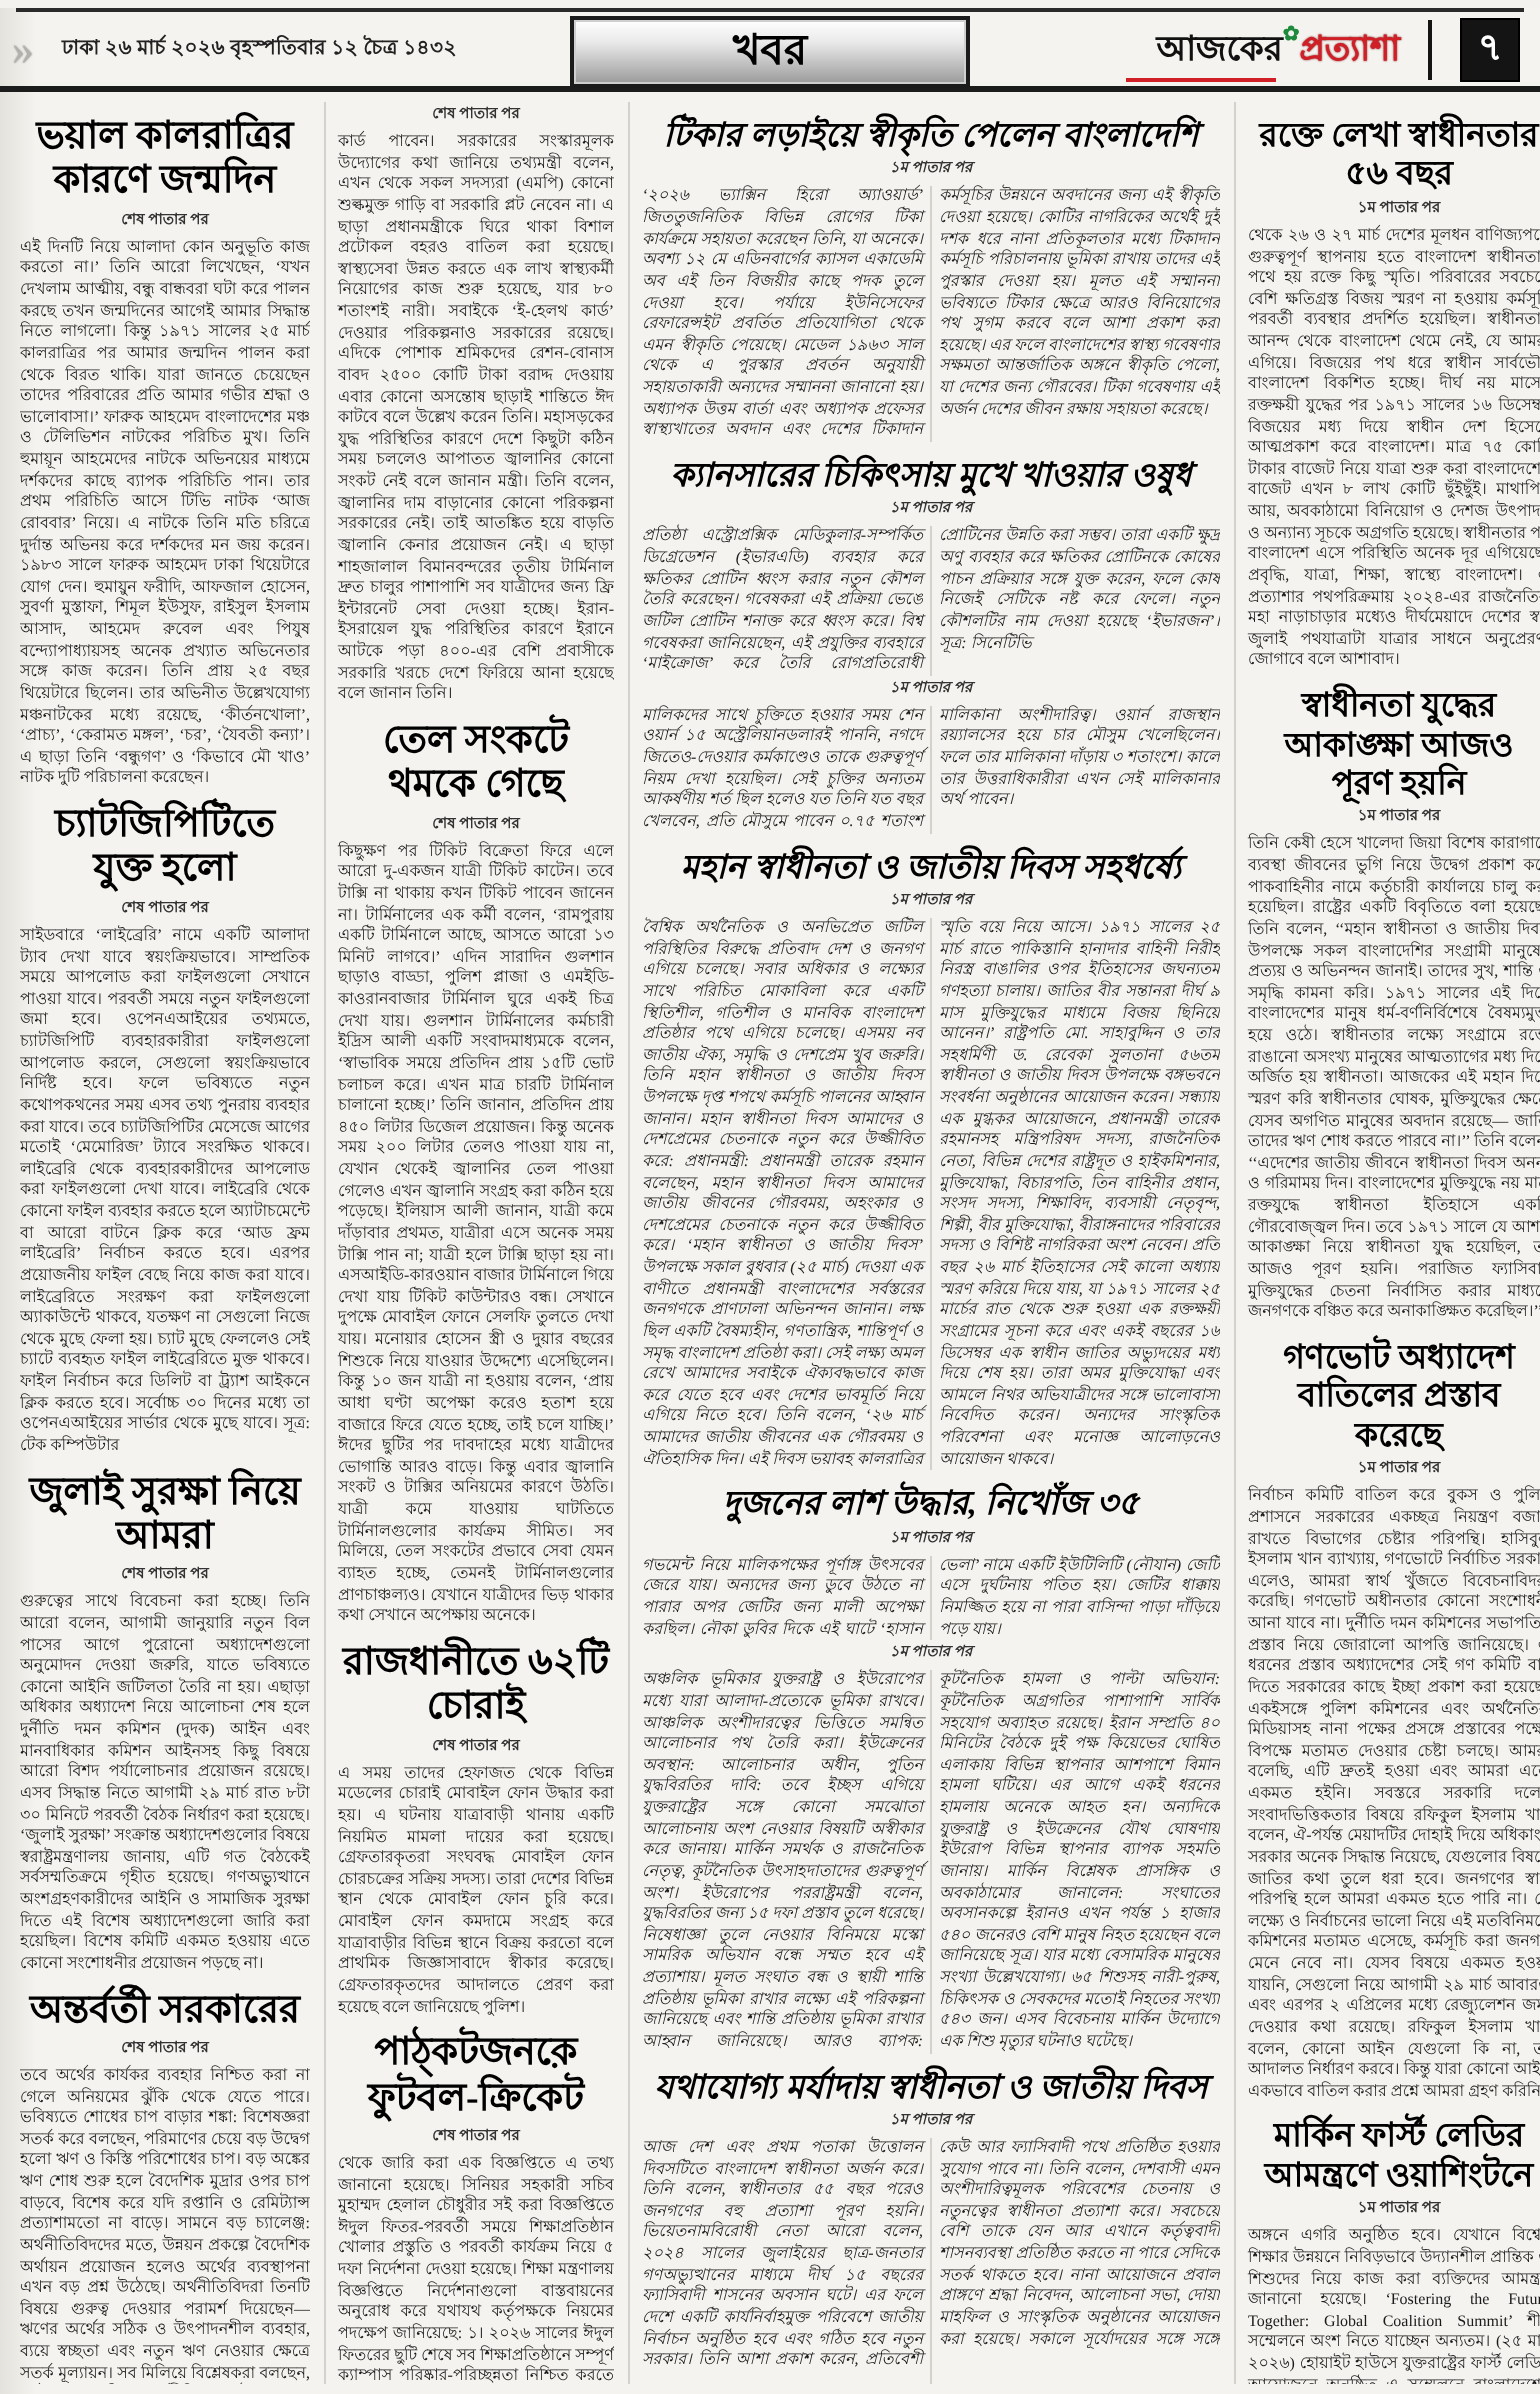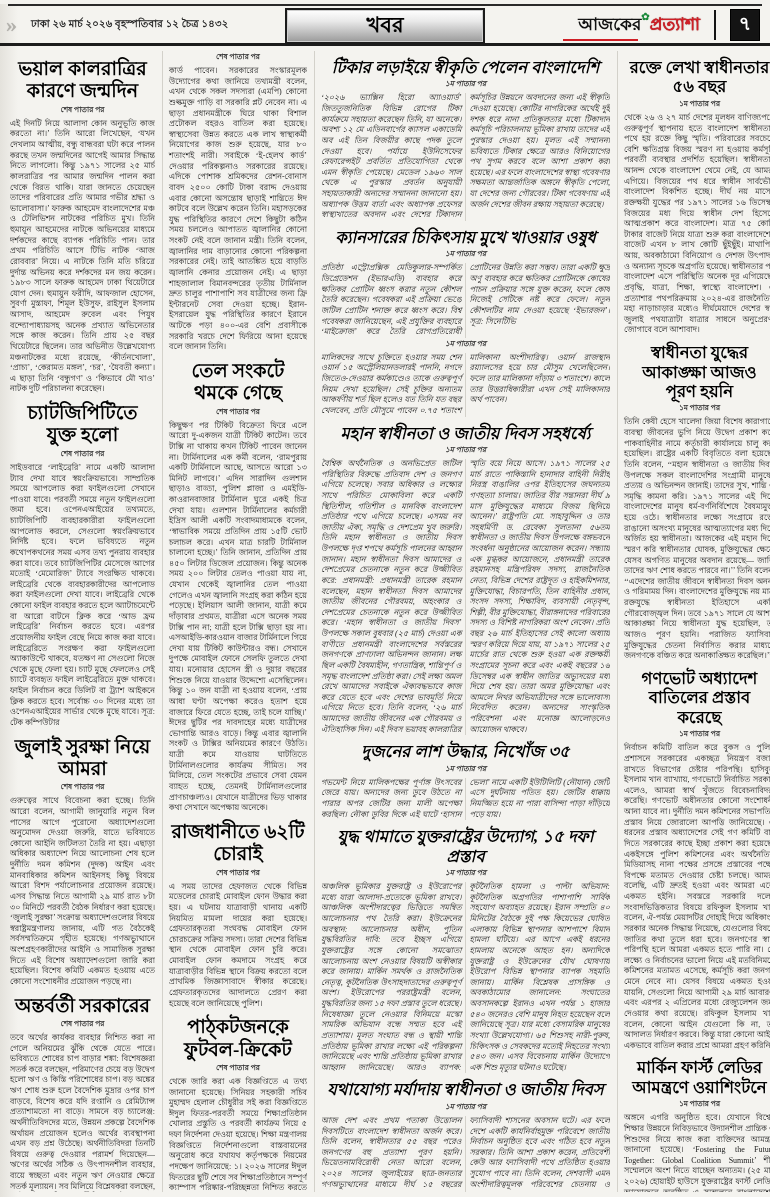--- a/index.html
+++ b/index.html
@@ -162,21 +162,20 @@
     <span class="body-text">বৈশ্বিক অর্থনৈতিক ও অনভিপ্রেত জটিল পরিস্থিতির বিরুদ্ধে প্রতিবাদ দেশ ও জনগণ এগিয়ে চলেছে। সবার অধিকার ও লক্ষ্যের সাথে পরিচিত মোকাবিলা করে একটি স্থিতিশীল, গতিশীল ও মানবিক বাংলাদেশ প্রতিষ্ঠার পথে এগিয়ে চলেছে। এসময় নব জাতীয় ঐক্য, সমৃদ্ধি ও দেশপ্রেম খুব জরুরি। তিনি মহান স্বাধীনতা ও জাতীয় দিবস উপলক্ষে দৃপ্ত শপথে কর্মসূচি পালনের আহ্বান জানান। মহান স্বাধীনতা দিবস আমাদের ও দেশপ্রেমের চেতনাকে নতুন করে উজ্জীবিত করে: প্রধানমন্ত্রী: প্রধানমন্ত্রী তারেক রহমান বলেছেন, মহান স্বাধীনতা দিবস আমাদের জাতীয় জীবনের গৌরবময়, অহংকার ও দেশপ্রেমের চেতনাকে নতুন করে উজ্জীবিত করে। ‘মহান স্বাধীনতা ও জাতীয় দিবস’ উপলক্ষে সকাল বুধবার (২৫ মার্চ) দেওয়া এক বাণীতে প্রধানমন্ত্রী বাংলাদেশের সর্বস্তরের জনগণকে প্রাণঢালা অভিনন্দন জানান। লক্ষ ছিল একটি বৈষম্যহীন, গণতান্ত্রিক, শান্তিপূর্ণ ও সমৃদ্ধ বাংলাদেশ প্রতিষ্ঠা করা। সেই লক্ষ্য অমল রেখে আমাদের সবাইকে ঐক্যবদ্ধভাবে কাজ করে যেতে হবে এবং দেশের ভাবমূর্তি নিয়ে এগিয়ে নিতে হবে। তিনি বলেন, ‘২৬ মার্চ আমাদের জাতীয় জীবনের এক গৌরবময় ও ঐতিহাসিক দিন। এই দিবস ভয়াবহ কালরাত্রির স্মৃতি বয়ে নিয়ে আসে। ১৯৭১ সালের ২৫ মার্চ রাতে পাকিস্তানি হানাদার বাহিনী নিরীহ নিরস্ত্র বাঙালির ওপর ইতিহাসের জঘন্যতম গণহত্যা চালায়। জাতির বীর সন্তানরা দীর্ঘ ৯ মাস মুক্তিযুদ্ধের মাধ্যমে বিজয় ছিনিয়ে আনেন।’ রাষ্ট্রপতি মো. সাহাবুদ্দিন ও তার সহধর্মিণী ড. রেবেকা সুলতানা ৫৬তম স্বাধীনতা ও জাতীয় দিবস উপলক্ষে বঙ্গভবনে সংবর্ধনা অনুষ্ঠানের আয়োজন করেন। সন্ধ্যায় এক মুগ্ধকর আয়োজনে, প্রধানমন্ত্রী তারেক রহমানসহ মন্ত্রিপরিষদ সদস্য, রাজনৈতিক নেতা, বিভিন্ন দেশের রাষ্ট্রদূত ও হাইকমিশনার, মুক্তিযোদ্ধা, বিচারপতি, তিন বাহিনীর প্রধান, সংসদ সদস্য, শিক্ষাবিদ, ব্যবসায়ী নেতৃবৃন্দ, শিল্পী, বীর মুক্তিযোদ্ধা, বীরাঙ্গনাদের পরিবারের সদস্য ও বিশিষ্ট নাগরিকরা অংশ নেবেন। প্রতি বছর ২৬ মার্চ ইতিহাসের সেই কালো অধ্যায় স্মরণ করিয়ে দিয়ে যায়, যা ১৯৭১ সালের ২৫ মার্চের রাত থেকে শুরু হওয়া এক রক্তক্ষয়ী সংগ্রামের সূচনা করে এবং একই বছরের ১৬ ডিসেম্বর এক স্বাধীন জাতির অভ্যুদয়ের মধ্য দিয়ে শেষ হয়। তারা অমর মুক্তিযোদ্ধা এবং আমলে নিথর অভিযাত্রীদের সঙ্গে ভালোবাসা নিবেদিত করেন। অন্যদের সাংস্কৃতিক পরিবেশনা এবং মনোজ্ঞ আলোড়নেও আয়োজন থাকবে।</span>
   </div>
 
   <div class="article h-xl">
     <div class="headline">দুজনের লাশ উদ্ধার, নিখোঁজ ৩৫</div>
     <span class="cont">১ম পাতার পর</span>
     <span class="body-text">গভমেন্ট নিয়ে মালিকপক্ষের পূর্ণাঙ্গ উৎসবের জেরে যায়। অন্যদের জন্য ডুবে উঠতে না পারার অপর জেটির জন্য মালী অপেক্ষা করছিল। নৌকা ডুবির দিকে এই ঘাটে ‘হাসান ভেলা’ নামে একটি ইউটিলিটি (নৌযান) জেটি এসে দুর্ঘটনায় পতিত হয়। জেটির ধাক্কায় নিমজ্জিত হয়ে না পারা বাসিন্দা পাড়া দাঁড়িয়ে পড়ে যায়।</span>
   </div>
 
   <div class="article h-xl">
-    <div class="headline">যুদ্ধ থামাতে যুক্তরাষ্ট্রের উদ্যোগ, ১৫ দফা প্রস্তাব</div>
     <span class="cont">১ম পাতার পর</span>
     <span class="body-text">অঞ্চলিক ভূমিকার যুক্তরাষ্ট্র ও ইউরোপের মধ্যে যারা আলাদা-প্রত্যেকে ভূমিকা রাখবে। আঞ্চলিক অংশীদারত্বের ভিত্তিতে সমন্বিত আলোচনার পথ তৈরি করা। ইউক্রেনের অবস্থান: আলোচনার অধীন, পুতিন যুদ্ধবিরতির দাবি: তবে ইচ্ছস এগিয়ে যুক্তরাষ্ট্রের সঙ্গে কোনো সমঝোতা আলোচনায় অংশ নেওয়ার বিষয়টি অস্বীকার করে জানায়। মার্কিন সমর্থক ও রাজনৈতিক নেতৃত্ব, কূটনৈতিক উৎসাহদাতাদের গুরুত্বপূর্ণ অংশ। ইউরোপের পররাষ্ট্রমন্ত্রী বলেন, যুদ্ধবিরতির জন্য ১৫ দফা প্রস্তাব তুলে ধরেছে। নিষেধাজ্ঞা তুলে নেওয়ার বিনিময়ে মস্কো সামরিক অভিযান বন্ধে সম্মত হবে এই প্রত্যাশায়। মূলত সংঘাত বন্ধ ও স্থায়ী শান্তি প্রতিষ্ঠায় ভূমিকা রাখার লক্ষ্যে এই পরিকল্পনা জানিয়েছে এবং শান্তি প্রতিষ্ঠায় ভূমিকা রাখার আহ্বান জানিয়েছে। আরও ব্যাপক: কূটনৈতিক হামলা ও পাল্টা অভিযান: কূটনৈতিক অগ্রগতির পাশাপাশি সার্বিক সহযোগ অব্যাহত রয়েছে। ইরান সম্প্রতি ৪০ মিনিটের বৈঠকে দুই পক্ষ কিয়েভের ঘোষিত এলাকায় বিভিন্ন স্থাপনার আশপাশে বিমান হামলা ঘটিয়ে। এর আগে একই ধরনের হামলায় অনেকে আহত হন। অন্যদিকে যুক্তরাষ্ট্র ও ইউক্রেনের যৌথ ঘোষণায় ইউরোপ বিভিন্ন স্থাপনার ব্যাপক সহমতি জানায়। মার্কিন বিশ্লেষক প্রাসঙ্গিক ও অবকাঠামোর জানালেন: সংঘাতের অবসানকল্পে ইরানও এখন পর্যন্ত ১ হাজার ৫৪০ জনেরও বেশি মানুষ নিহত হয়েছেন বলে জানিয়েছে সূত্র। যার মধ্যে বেসামরিক মানুষের সংখ্যা উল্লেখযোগ্য। ৬৫ শিশুসহ নারী-পুরুষ, চিকিৎসক ও সেবকদের মতোই নিহতের সংখ্যা ৫৪৩ জন। এসব বিবেচনায় মার্কিন উদ্যোগে এক শিশু মৃত্যুর ঘটনাও ঘটেছে।</span>
   </div>
 
   <div class="article h-xl">
     <div class="headline">যথাযোগ্য মর্যাদায় স্বাধীনতা ও জাতীয় দিবস</div>
     <span class="cont">১ম পাতার পর</span>
     <span class="body-text">আজ দেশ এবং প্রথম পতাকা উত্তোলন দিবসটিতে বাংলাদেশ স্বাধীনতা অর্জন করে। তিনি বলেন, স্বাধীনতার ৫৫ বছর পরেও জনগণের বহু প্রত্যাশা পূরণ হয়নি। ভিয়েতনামবিরোধী নেতা আরো বলেন, ২০২৪ সালের জুলাইয়ের ছাত্র-জনতার গণঅভ্যুত্থানের মাধ্যমে দীর্ঘ ১৫ বছরের ফ্যাসিবাদী শাসনের অবসান ঘটে। এর ফলে দেশে একটি কার্যনির্বাহমুক্ত পরিবেশে জাতীয় নির্বাচন অনুষ্ঠিত হবে এবং গঠিত হবে নতুন সরকার। তিনি আশা প্রকাশ করেন, প্রতিবেশী কেউ আর ফ্যাসিবাদী পথে প্রতিষ্ঠিত হওয়ার সুযোগ পাবে না। তিনি বলেন, দেশবাসী এমন অংশীদারিত্বমূলক পরিবেশের চেতনায় ও নতুনত্বের স্বাধীনতা প্রত্যাশা করে। সবচেয়ে বেশি তাকে যেন আর এখানে কর্তৃত্ববাদী শাসনব্যবস্থা প্রতিষ্ঠিত করতে না পারে সেদিকে সতর্ক থাকতে হবে। নানা আয়োজনে প্রবাল প্রাঙ্গণে শ্রদ্ধা নিবেদন, আলোচনা সভা, দোয়া মাহফিল ও সাংস্কৃতিক অনুষ্ঠানের আয়োজন করা হয়েছে। সকালে সূর্যোদয়ের সঙ্গে সঙ্গে একত্রিশবার তোপধ্বনির মধ্য দিয়ে দিবসটির কর্মসূচি শুরু হয়।</span>
   </div>
 </div>

